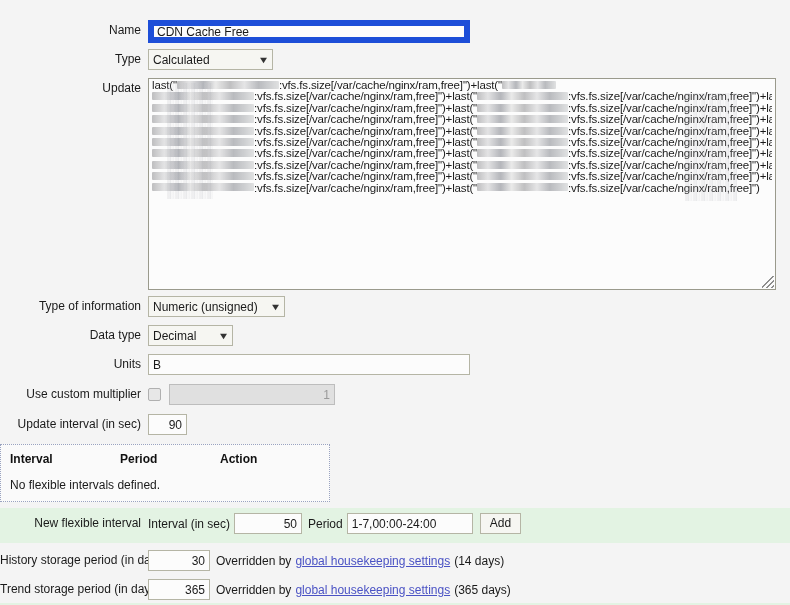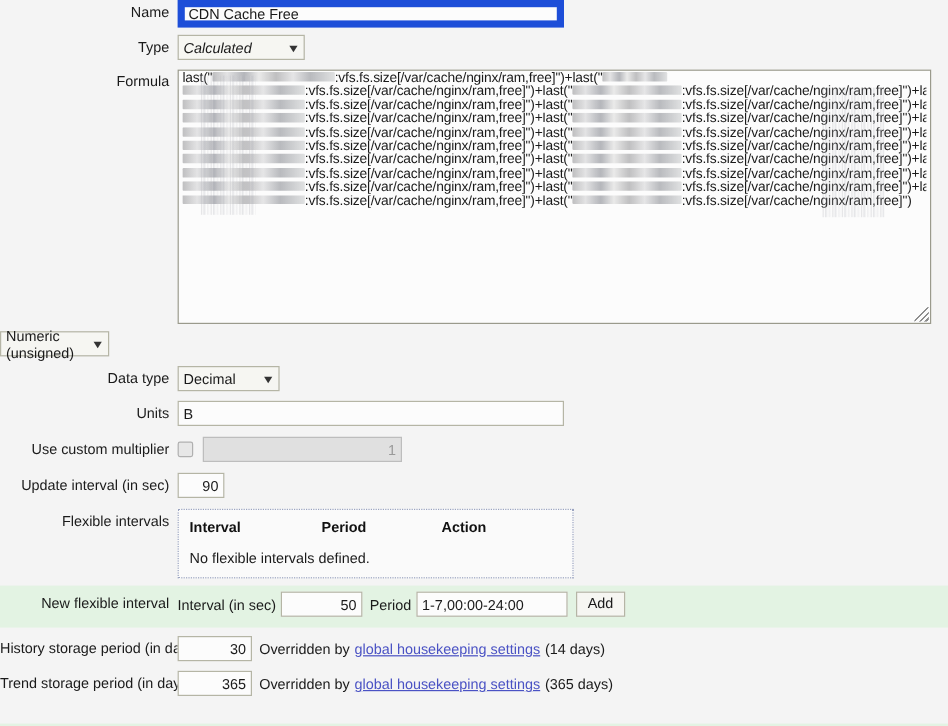--- a/index.html
+++ b/index.html
@@ -236,53 +236,54 @@
     width: 790px;
     height: 2px;
     background: #e3f3e3;
   }
 </style>
 </head>
 <body>
 
 <div class="form">
 
-  <div class="row" style="padding-top:0;">
+  <div class="row" style="padding-top:20px;">
     <div class="label">Name</div>
     <div class="field">
       <input class="txt focused" style="width: 322px;" value="CDN Cache Free">
     </div>
   </div>
 
   <div class="row" style="margin-top:5px;">
     <div class="label">Type</div>
     <div class="field">
-      <div class="sel" style="width:106px;font-style:italic;">
+      <div class="sel" style="width:125px;">
         <span>Calculated</span>
         <span class="caret">▼</span>
       </div>
     </div>
   </div>
 
 
   <div class="row" style="margin-top:5px;">
-    <div class="label">Formula</div>
+    <div class="label">Update</div>
     <div class="field">
       <div class="formula-box">
         <div class="formula-text" id="formula-text"><div class="fline">last("<span class="redact" style="width: 102px;"></span>:vfs.fs.size[/var/cache/nginx/ram,free]")+last("<span class="redact" style="width: 54px;"></span></div><div class="fline"><span class="redact" style="width: 102px;"></span>:vfs.fs.size[/var/cache/nginx/ram,free]")+last("<span class="redact" style="width: 91px;"></span>:vfs.fs.size[/var/cache/nginx/ram,free]")+last("</div><div class="fline"><span class="redact" style="width: 102px;"></span>:vfs.fs.size[/var/cache/nginx/ram,free]")+last("<span class="redact" style="width: 91px;"></span>:vfs.fs.size[/var/cache/nginx/ram,free]")+last(</div><div class="fline"><span class="redact" style="width: 102px;"></span>:vfs.fs.size[/var/cache/nginx/ram,free]")+last("<span class="redact" style="width: 91px;"></span>:vfs.fs.size[/var/cache/nginx/ram,free]")+last(</div><div class="fline"><span class="redact" style="width: 102px;"></span>:vfs.fs.size[/var/cache/nginx/ram,free]")+last("<span class="redact" style="width: 91px;"></span>:vfs.fs.size[/var/cache/nginx/ram,free]")+last(</div><div class="fline"><span class="redact" style="width: 102px;"></span>:vfs.fs.size[/var/cache/nginx/ram,free]")+last("<span class="redact" style="width: 91px;"></span>:vfs.fs.size[/var/cache/nginx/ram,free]")+last</div><div class="fline"><span class="redact" style="width: 102px;"></span>:vfs.fs.size[/var/cache/nginx/ram,free]")+last("<span class="redact" style="width: 91px;"></span>:vfs.fs.size[/var/cache/nginx/ram,free]")+last(</div><div class="fline"><span class="redact" style="width: 102px;"></span>:vfs.fs.size[/var/cache/nginx/ram,free]")+last("<span class="redact" style="width: 91px;"></span>:vfs.fs.size[/var/cache/nginx/ram,free]")+last(</div><div class="fline"><span class="redact" style="width: 102px;"></span>:vfs.fs.size[/var/cache/nginx/ram,free]")+last("<span class="redact" style="width: 91px;"></span>:vfs.fs.size[/var/cache/nginx/ram,free]")+last(</div><div class="fline"><span class="redact" style="width: 102px;"></span>:vfs.fs.size[/var/cache/nginx/ram,free]")+last("<span class="redact" style="width: 91px;"></span>:vfs.fs.size[/var/cache/nginx/ram,free]")</div></div>
         <div class="vsmear" style="left:18px; top:4px; width:46px; height:116px;"></div>
         <div class="vsmear" style="left:536px; top:14px; width:52px; height:108px;"></div>
         <div class="resize-grip"></div>
       </div>
     </div>
   </div>
 
   <div class="row" style="margin-top:6px;">
-    <div class="field">
-      <div class="sel" style="width:91px;">
+    <div class="label">Type of information</div>
+    <div class="field">
+      <div class="sel" style="width:137px;">
         <span>Numeric (unsigned)</span>
         <span class="caret">▼</span>
       </div>
     </div>
   </div>
 
   <div class="row" style="margin-top:5px;">
     <div class="label">Data type</div>
     <div class="field">
       <div class="sel" style="width:85px;">
@@ -308,21 +309,20 @@
   </div>
 
   <div class="row" style="margin-top:6px;">
     <div class="label">Update interval (in sec)</div>
     <div class="field">
       <input class="txt num" style="width: 39px;" value="90">
     </div>
   </div>
 
   <div class="row" style="margin-top:6px;">
-    <div class="label">Flexible intervals</div>
     <div class="field">
       <div class="fi-table">
         <div class="fi-head">
           <div class="c1">Interval</div>
           <div class="c2">Period</div>
           <div class="c3">Action</div>
         </div>
         <div class="fi-empty">No flexible intervals defined.</div>
       </div>
     </div>

